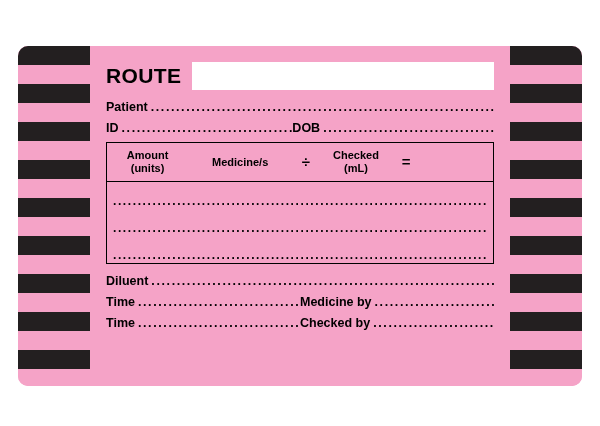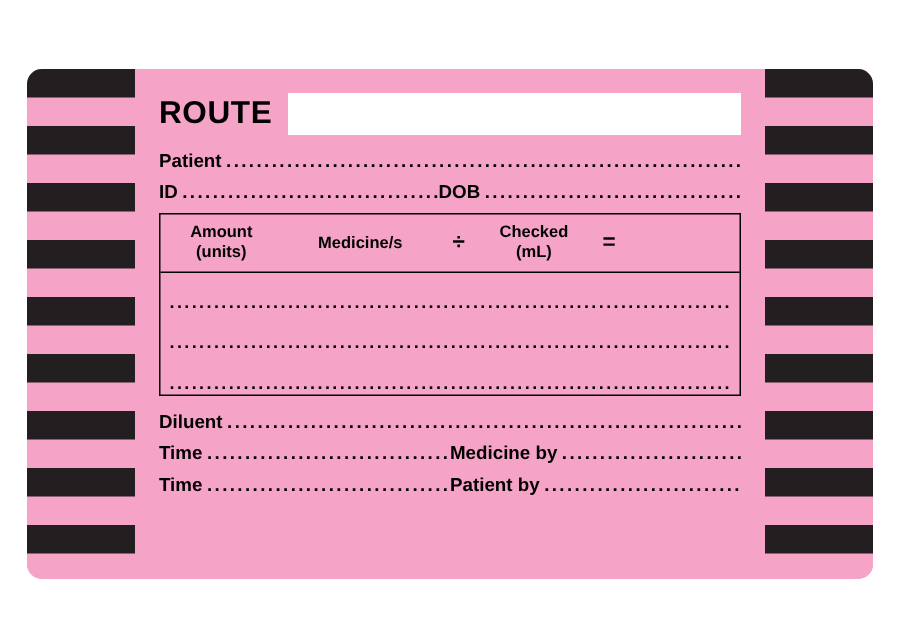--- a/index.html
+++ b/index.html
@@ -267,21 +267,21 @@
             <span class="lbl">Medicine by</span>
             <span class="dots">...................................</span>
           </div>
         </div>
         <div class="split-line">
           <div class="seg">
             <span class="lbl">Time</span>
             <span class="dots">................................................</span>
           </div>
           <div class="seg">
-            <span class="lbl">Patient by</span>
+            <span class="lbl">Checked by</span>
             <span class="dots">...................................</span>
           </div>
         </div>
       </div>
 
     </div>
   </div>
 </div>
 
 </body></html>

